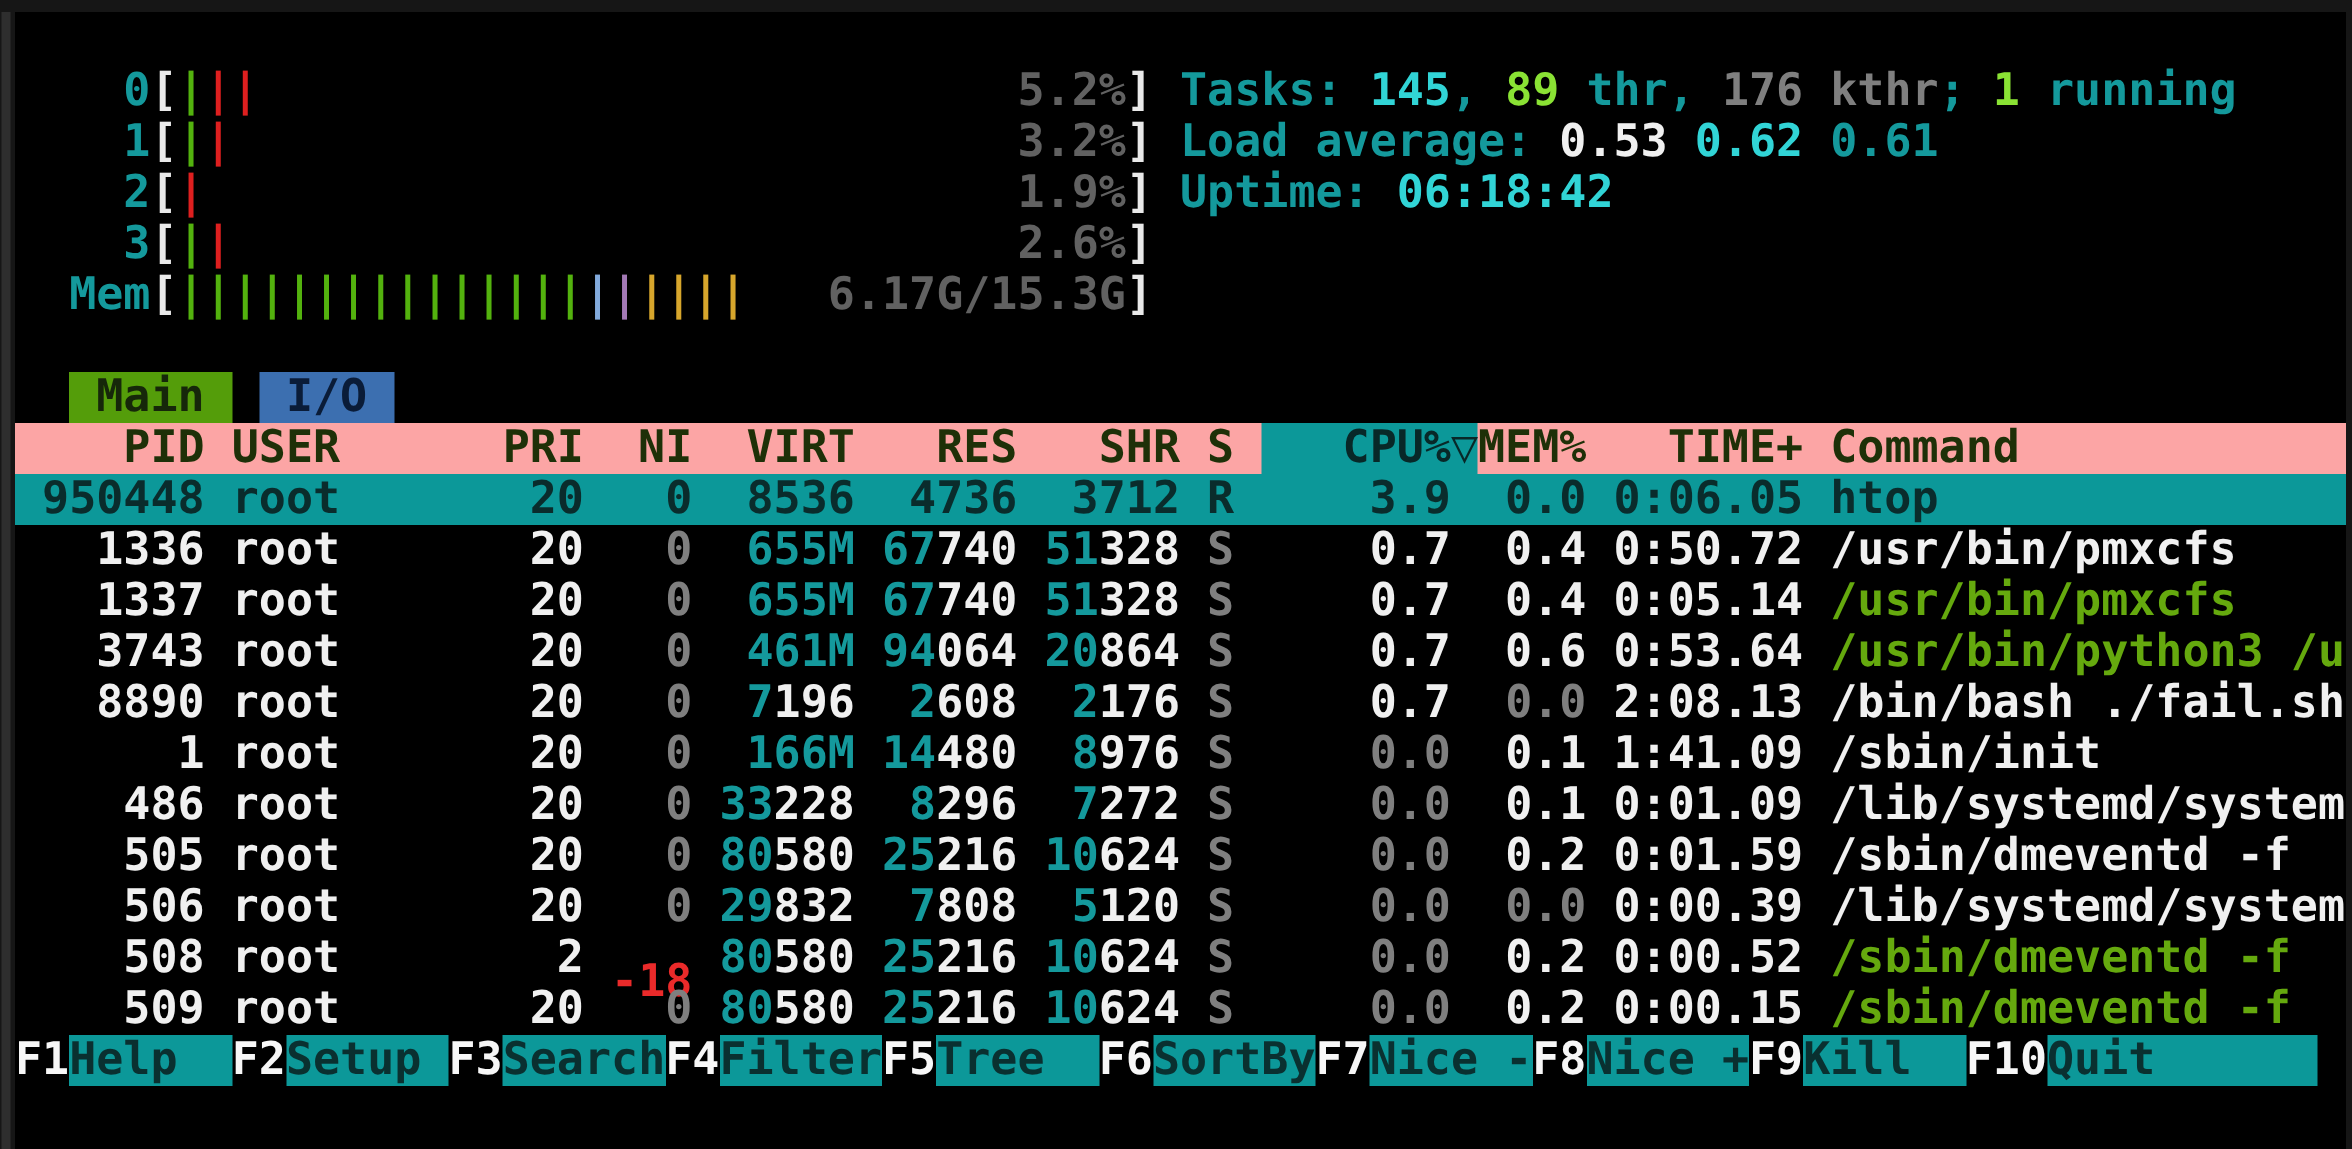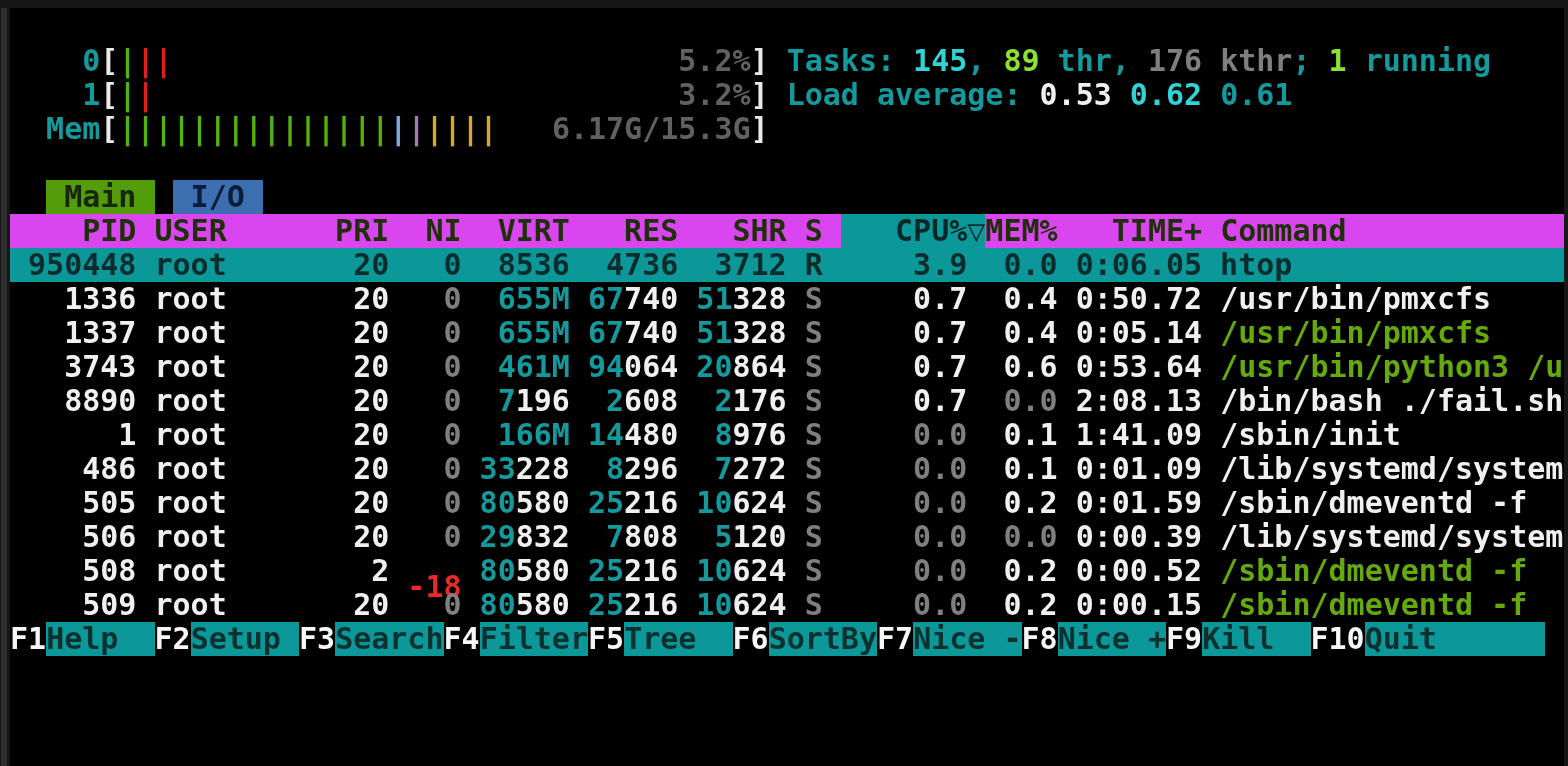--- a/index.html
+++ b/index.html
@@ -6,21 +6,21 @@
   body{width:1568px;height:766px;overflow:hidden;position:relative;
        font-family:"DejaVu Sans Mono","Liberation Mono",monospace;}
   .window{position:absolute;left:0;top:0;width:1568px;height:766px;background:#161616;}
   .window-edge{position:absolute;left:1px;top:8px;width:6px;height:758px;background:#2e2e2e;}
   .screen{position:absolute;left:10px;top:8px;width:1554px;height:758px;background:#000;
           font-size:30px;font-weight:bold;overflow:hidden;}
   .spacer{height:36px;}
   .line{height:34px;line-height:34px;white-space:pre;}
   .line>span{display:inline-block;height:34px;line-height:34px;white-space:pre;vertical-align:top;}
   
-  .line.header{background:#d946ef;}
+  .line.header{background:#fca5a5;}
   .line.sel{background:#0c9899;}
   
   .s-w{color:#f0f0f0;}
   .s-g{color:#7f7f7f;}
   .s-t{color:#14999c;}
   .s-lbl{color:#14999c;}
   .s-cb{color:#31d4d6;}
   .s-gb{color:#8ae234;}
   .s-grn{color:#65a90e;}
   .s-red{color:#ea2a2a;margin-top:16px;}
@@ -41,20 +41,22 @@
 </style>
 </head>
 <body>
 
 <div class="window">
   <div class="window-edge"></div>
   <div class="screen">
     <div class="spacer"></div>
   <div class="line"><span class="s-lbl">    0</span><span class="s-br">[</span><span class="s-bG">|</span><span class="s-bR">|</span><span class="s-bR">|</span><span class="s-w">                            </span><span class="s-mg">5.2%</span><span class="s-br">]</span><span class="s-w"> </span><span class="s-t">Tasks: </span><span class="s-cb">145</span><span class="s-t">, </span><span class="s-gb">89</span><span class="s-t"> thr, </span><span class="s-g">176 kthr</span><span class="s-t">; </span><span class="s-gb">1</span><span class="s-t"> running</span></div>
       <div class="line"><span class="s-lbl">    1</span><span class="s-br">[</span><span class="s-bG">|</span><span class="s-bR">|</span><span class="s-w">                             </span><span class="s-mg">3.2%</span><span class="s-br">]</span><span class="s-w"> </span><span class="s-t">Load average: </span><span class="s-w">0.53 </span><span class="s-cb">0.62 </span><span class="s-t">0.61</span></div>
+      <div class="line"><span class="s-lbl">    2</span><span class="s-br">[</span><span class="s-bR">|</span><span class="s-w">                              </span><span class="s-mg">1.9%</span><span class="s-br">]</span><span class="s-w"> </span><span class="s-t">Uptime: </span><span class="s-cb">06:18:42</span></div>
+      <div class="line"><span class="s-lbl">    3</span><span class="s-br">[</span><span class="s-bG">|</span><span class="s-bR">|</span><span class="s-w">                             </span><span class="s-mg">2.6%</span><span class="s-br">]</span></div>
       <div class="line"><span class="s-lbl">  Mem</span><span class="s-br">[</span><span class="s-bG">|||||||||||||||</span><span class="s-bB">|</span><span class="s-bP">|</span><span class="s-bY">||||</span><span class="s-w">   </span><span class="s-mg">6.17G/15.3G</span><span class="s-br">]</span></div>
       <div class="line"></div>
       <div class="line"><span class="s-w">  </span><span class="s-tabm"> Main </span><span class="s-w"> </span><span class="s-tabi"> I/O </span></div>
       <div class="line header"><span class="s-dk">    PID USER      PRI  NI  VIRT   RES   SHR S </span><span class="s-sort">   CPU%▽</span><span class="s-dk">MEM%   TIME+ Command            </span></div>
       <div class="line sel"><span class="s-sel"> 950448 root       20   0  8536  4736  3712 R     3.9  0.0 0:06.05 htop</span></div>
       <div class="line"><span class="s-w">   1336 root       20 </span><span class="s-g">  0</span><span class="s-w"> </span><span class="s-t"> 655M</span><span class="s-w"> </span><span class="s-t">67</span><span class="s-w">740 </span><span class="s-t">51</span><span class="s-w">328 </span><span class="s-g">S</span><span class="s-w">     0.7  0.4 0:50.72 </span><span class="s-w">/usr/bin/pmxcfs</span></div>
       <div class="line"><span class="s-w">   1337 root       20 </span><span class="s-g">  0</span><span class="s-w"> </span><span class="s-t"> 655M</span><span class="s-w"> </span><span class="s-t">67</span><span class="s-w">740 </span><span class="s-t">51</span><span class="s-w">328 </span><span class="s-g">S</span><span class="s-w">     0.7  0.4 0:05.14 </span><span class="s-grn">/usr/bin/pmxcfs</span></div>
       <div class="line"><span class="s-w">   3743 root       20 </span><span class="s-g">  0</span><span class="s-w"> </span><span class="s-t"> 461M</span><span class="s-w"> </span><span class="s-t">94</span><span class="s-w">064 </span><span class="s-t">20</span><span class="s-w">864 </span><span class="s-g">S</span><span class="s-w">     0.7  0.6 0:53.64 </span><span class="s-grn">/usr/bin/python3 /u</span></div>
       <div class="line"><span class="s-w">   8890 root       20 </span><span class="s-g">  0</span><span class="s-w">  </span><span class="s-t">7</span><span class="s-w">196 </span><span class="s-w"> </span><span class="s-t">2</span><span class="s-w">608 </span><span class="s-w"> </span><span class="s-t">2</span><span class="s-w">176 </span><span class="s-g">S</span><span class="s-w">     0.7</span><span class="s-g">  0.0</span><span class="s-w"> 2:08.13 </span><span class="s-w">/bin/bash ./fail.sh</span></div>
       <div class="line"><span class="s-w">      1 root       20 </span><span class="s-g">  0</span><span class="s-w"> </span><span class="s-t"> 166M</span><span class="s-w"> </span><span class="s-t">14</span><span class="s-w">480 </span><span class="s-w"> </span><span class="s-t">8</span><span class="s-w">976 </span><span class="s-g">S</span><span class="s-w">    </span><span class="s-g"> 0.0</span><span class="s-w">  0.1 1:41.09 </span><span class="s-w">/sbin/init</span></div>

